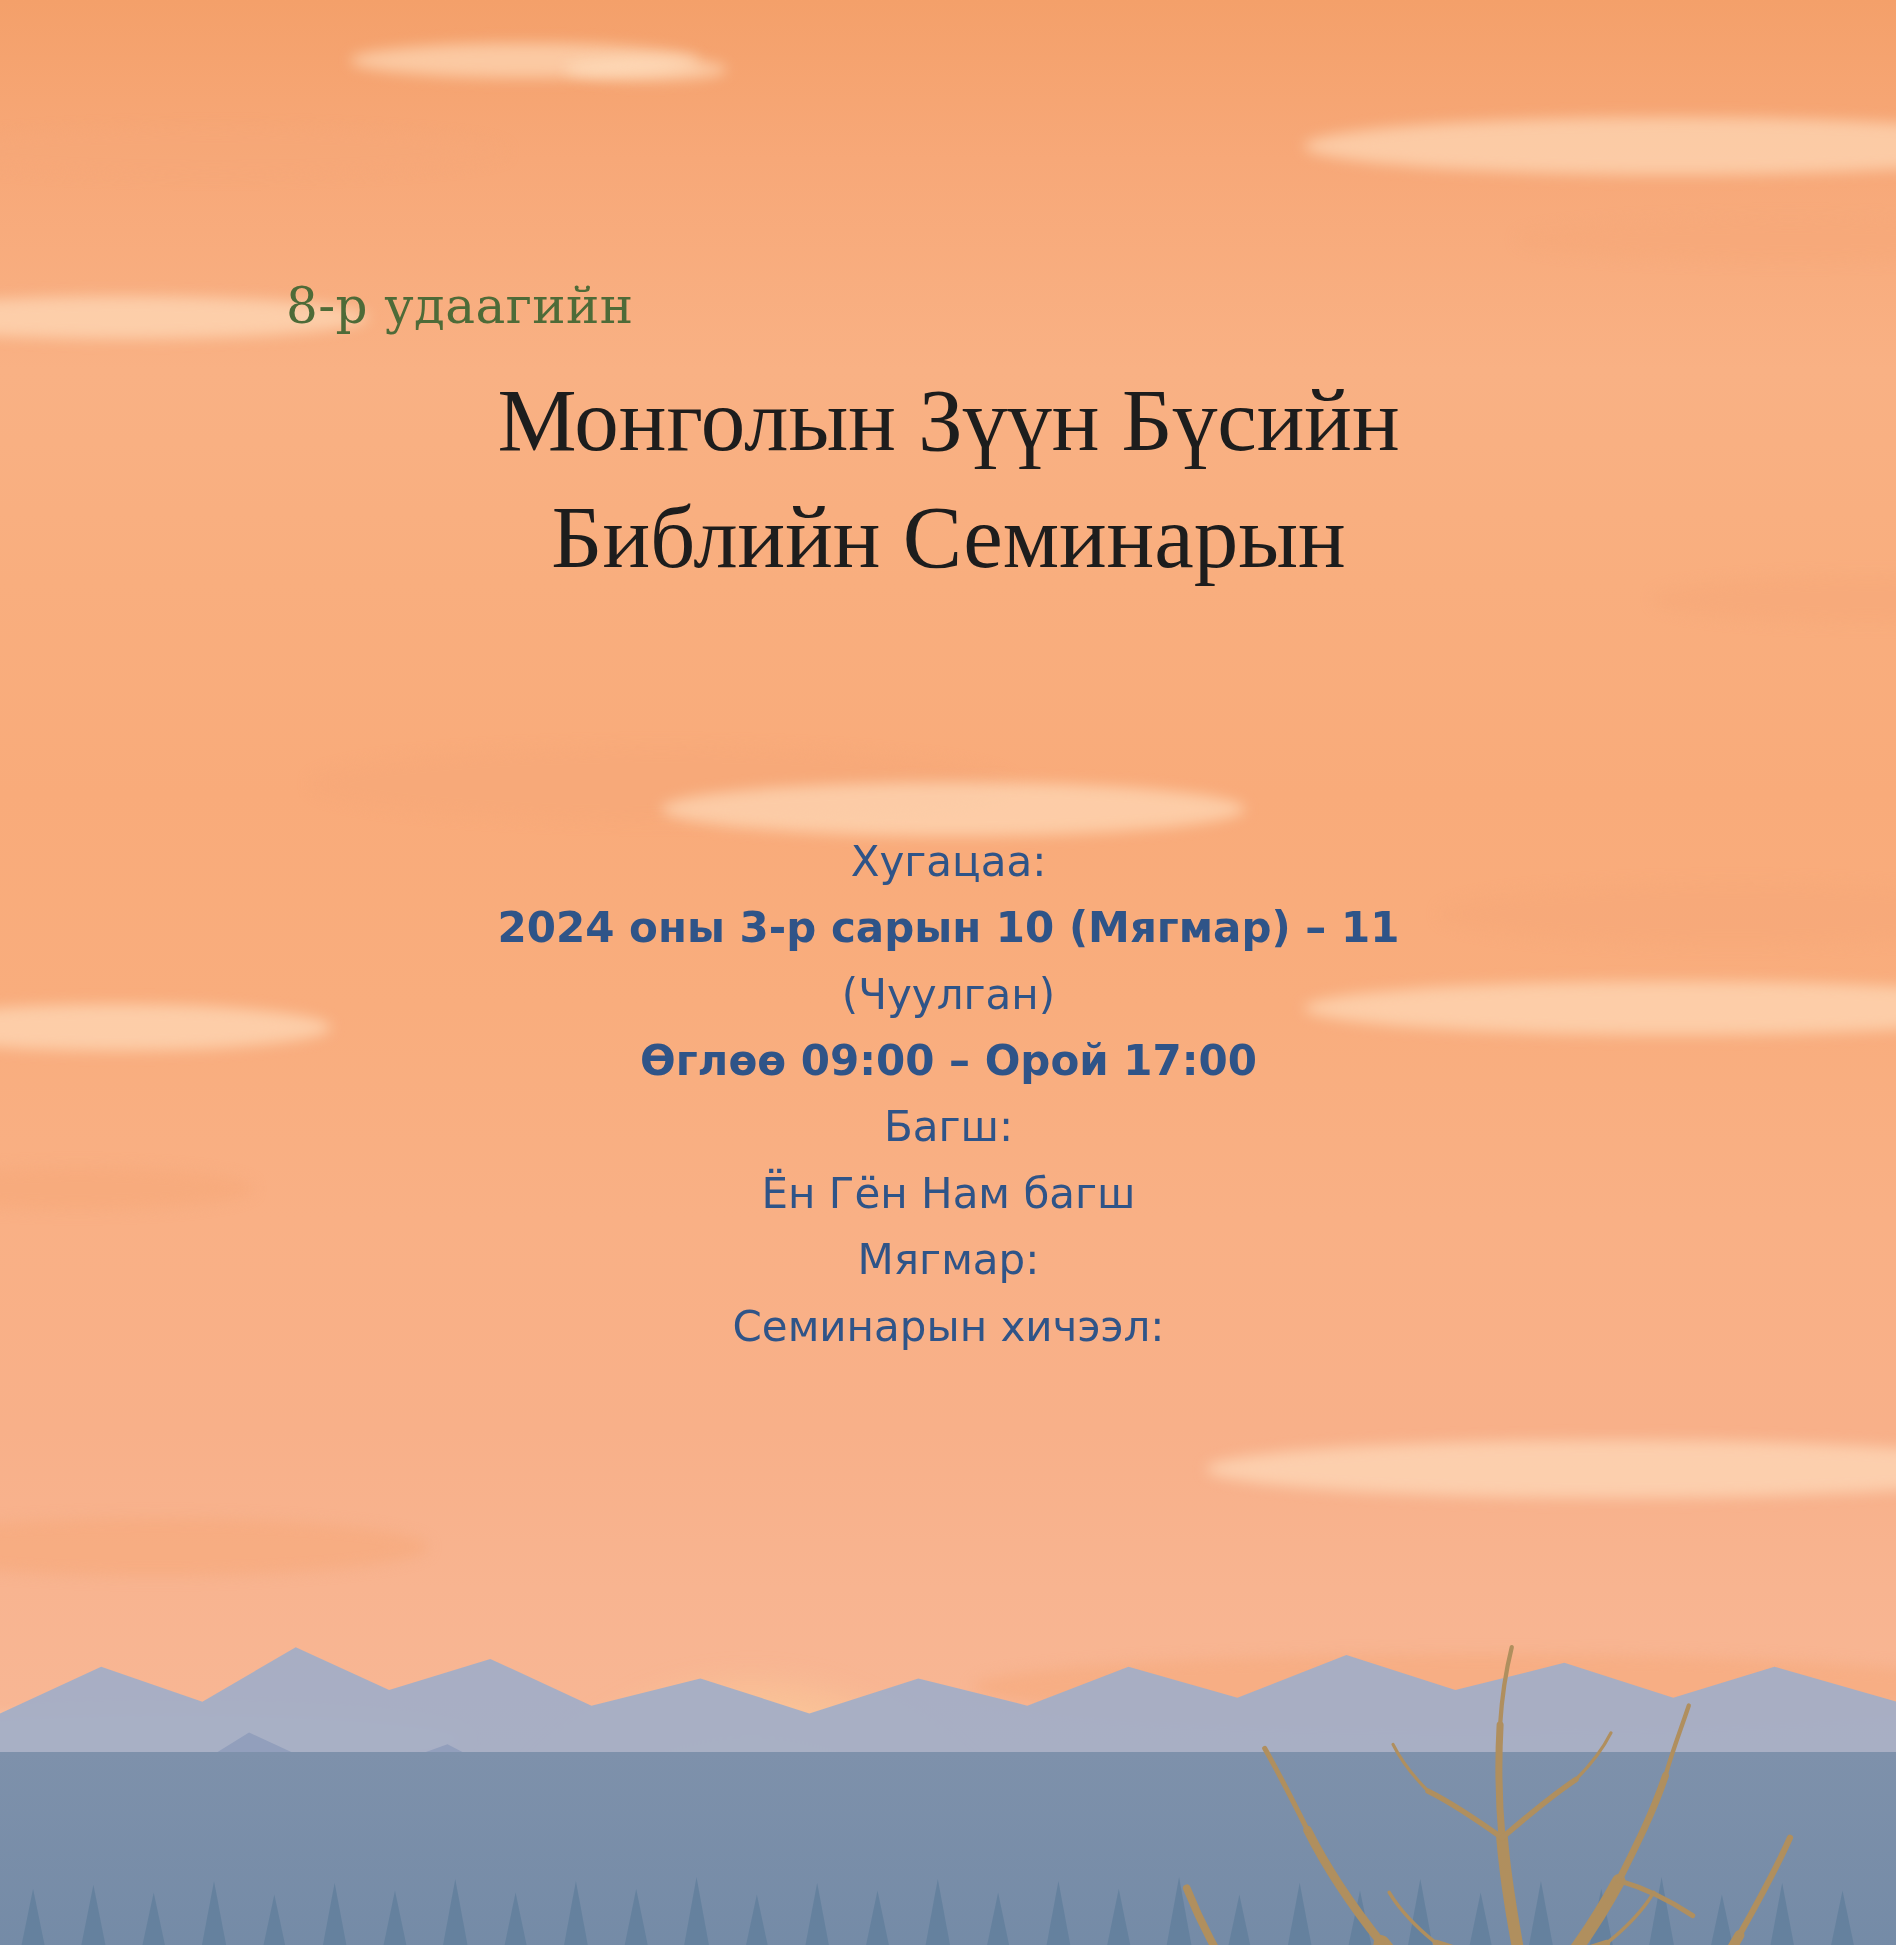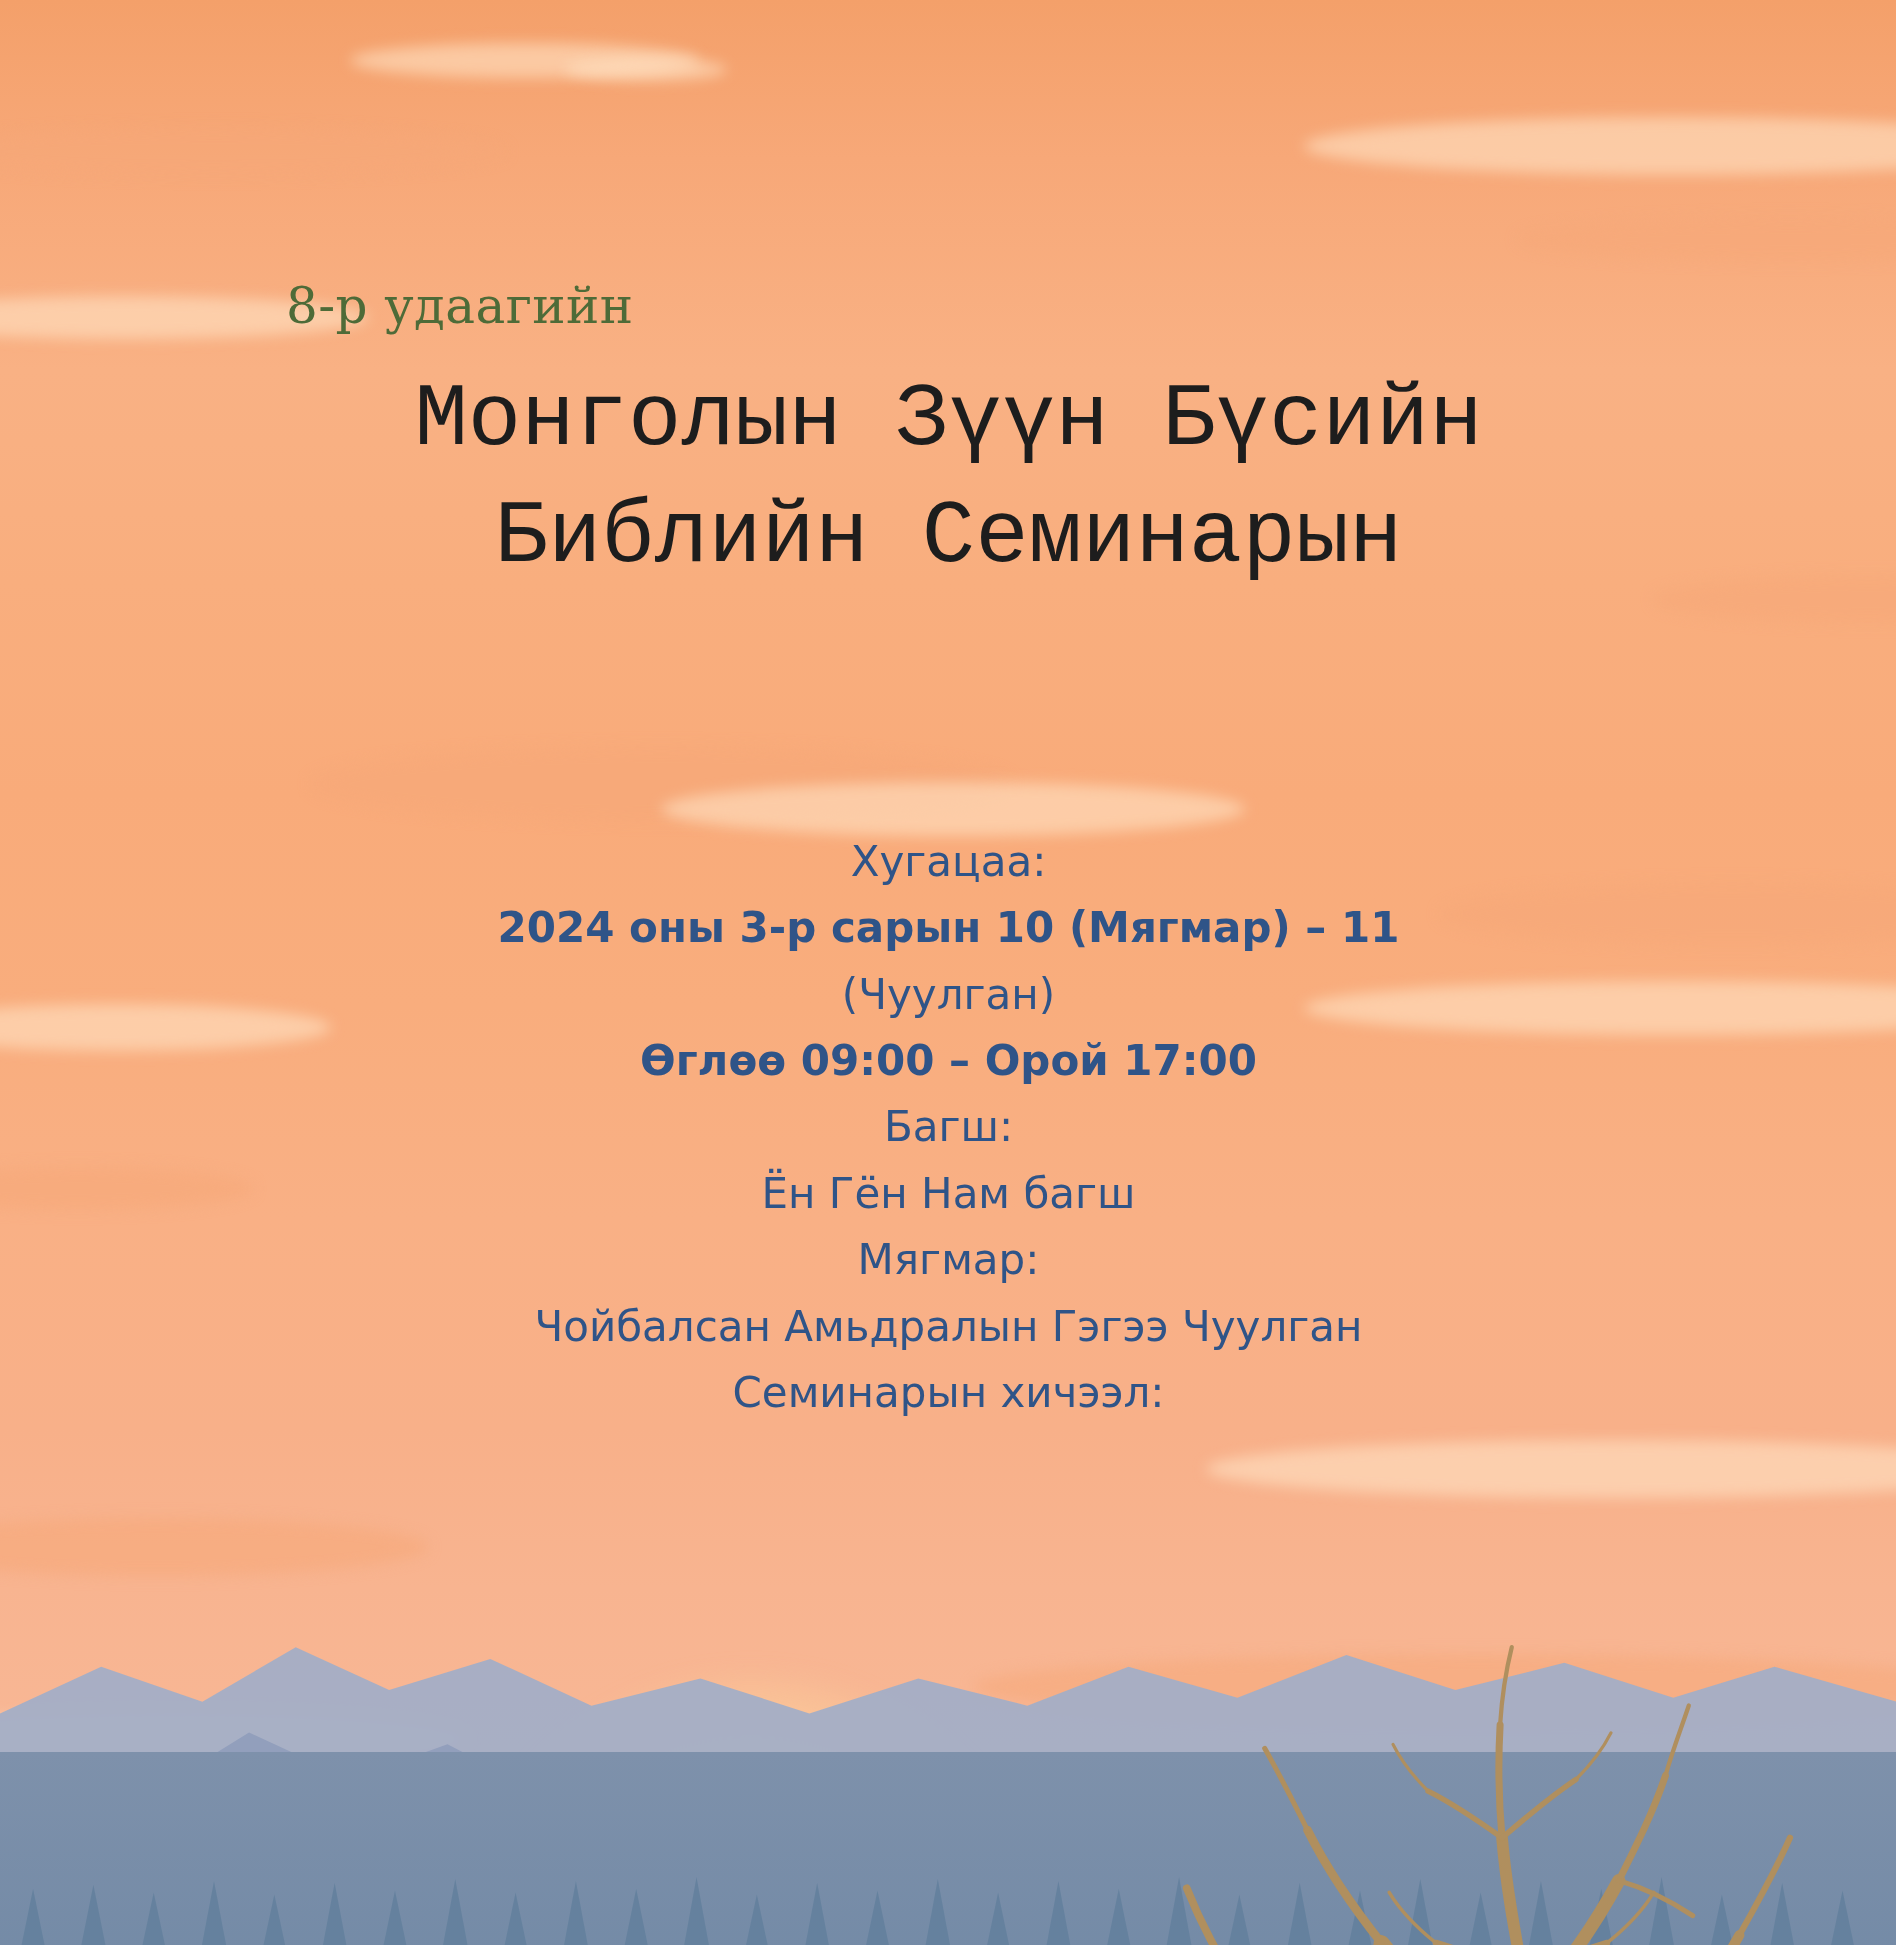--- a/index.html
+++ b/index.html
@@ -103,21 +103,21 @@
     color: #4e6b38;
     letter-spacing: 0.4px;
     margin-top: 28px;
   }
   .title {
     position: absolute;
     left: 0;
     top: 362px;
     width: 1897px;
     text-align: center;
-    font-family: Liberation Mono, monospace;
+    font-family: Liberation Serif, serif;
     font-size: 89px;
     line-height: 1.32;
     color: #1d1d1d;
     padding: 0 132px;
     box-sizing: border-box;
   }
   .details {
     position: absolute;
     left: 0;
     top: 829px;
@@ -356,18 +356,17 @@
   </div>
 
   <div class="details">
     <span class="line">Хугацаа:</span>
     <span class="line b">2024 оны 3-р сарын 10 (Мягмар) – 11</span>
     <span class="line">(Чуулган)</span>
     <span class="line b">Өглөө 09:00 – Орой 17:00</span>
     <span class="line">Багш:</span>
     <span class="line">Ён Гён Нам багш</span>
     <span class="line">Мягмар:</span>
-    <span class="line">Чойбалсан Амьдралын Гэгээ Чуулган</span>
     <span class="line">Семинарын хичээл:</span>
   </div>
 
 </div>
 
 
 </body></html>

